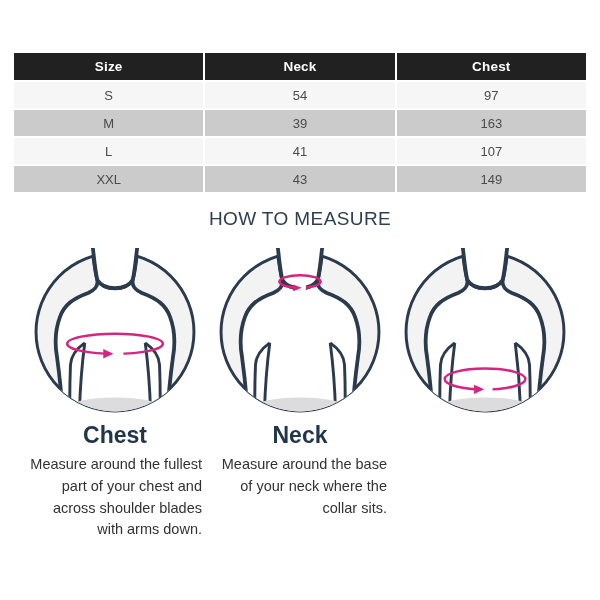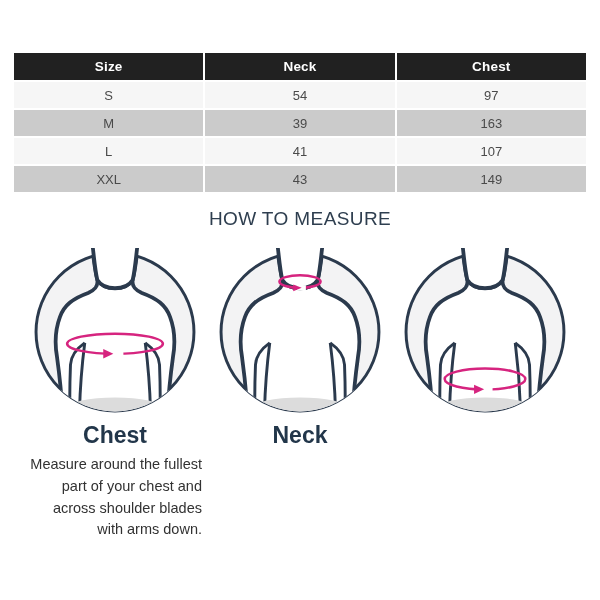--- a/index.html
+++ b/index.html
@@ -126,20 +126,21 @@
         <svg viewBox="0 0 200 200" width="168" height="168">
           <circle cx="100" cy="100" r="94" fill="#f3f3f4" stroke="#2b3a4d" stroke-width="3.5"></circle>
           <use href="#torso" clip-path="url(#circle-clip)"></use>
           <use href="#head-cap"></use>
           <ellipse cx="100" cy="40" rx="24.5" ry="7.5" fill="none" stroke="#d6247f" stroke-width="3"></ellipse>
           <line x1="96" y1="47.4" x2="107" y2="47.4" stroke="#ffffff" stroke-width="6"></line>
           <path d="M92,43.4 L102,47.4 L92,51.4 Z" fill="#d6247f"></path>
         </svg>
       </div>
       <h3 class="measure-name">Neck</h3>
+      <p class="measure-desc">Measure around the base of your neck where the collar sits.</p>
     </div>
 
     <div class="measure-col">
       <div class="torso-wrap">
         <svg viewBox="0 0 200 200" width="168" height="168">
           <circle cx="100" cy="100" r="94" fill="#f3f3f4" stroke="#2b3a4d" stroke-width="3.5"></circle>
           <use href="#torso" clip-path="url(#circle-clip)"></use>
           <use href="#head-cap"></use>
           <ellipse cx="100" cy="156" rx="48" ry="12.5" fill="none" stroke="#d6247f" stroke-width="3"></ellipse>
           <line x1="93" y1="168.3" x2="109" y2="168.3" stroke="#ffffff" stroke-width="7"></line>

